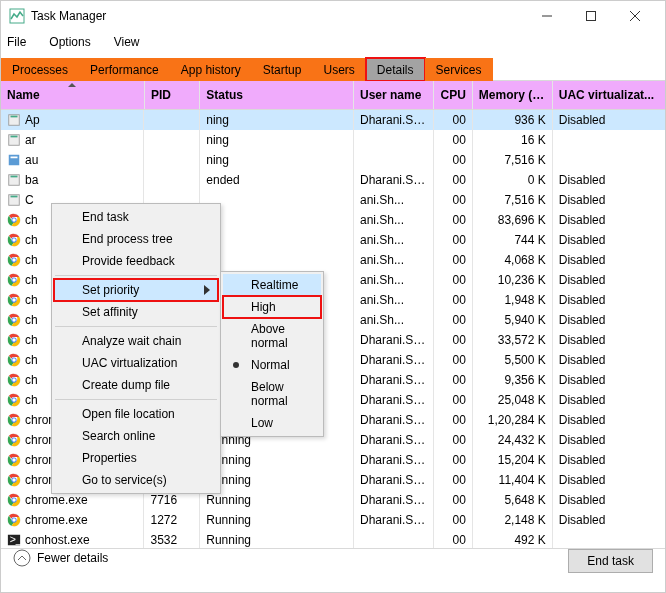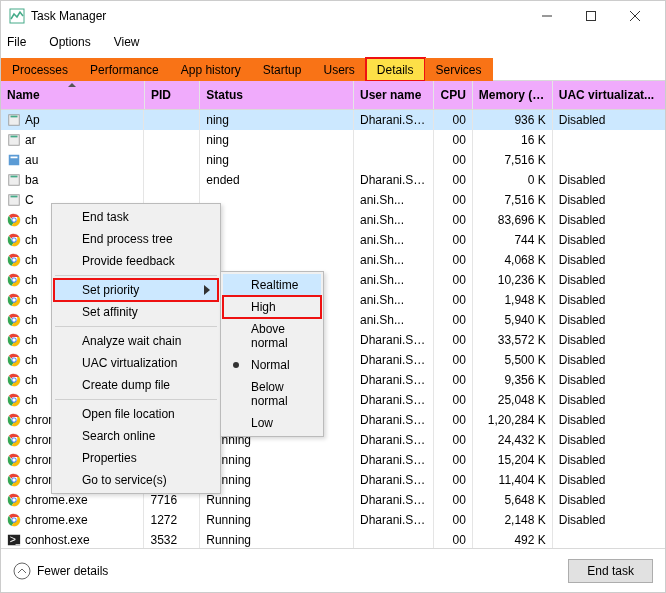--- a/index.html
+++ b/index.html
@@ -5,34 +5,34 @@
 * { margin: 0; padding: 0; box-sizing: border-box; font-family: "Segoe UI", Tahoma, sans-serif; font-size: 12px; }
 body { background: #fff; width: 666px; height: 593px; overflow: hidden; border: 1px solid #ccc; position: relative; }
 .titlebar { height: 30px; display: flex; align-items: center; padding: 0 8px; }
 .titlebar .tm-icon { width: 16px; height: 16px; margin-right: 6px; }
 .title { flex: 1; font-size: 12px; }
 .winbtn { width: 44px; height: 30px; display: flex; align-items: center; justify-content: center; color: #333; }
 .menubar { height: 22px; display: flex; align-items: center; padding: 0 6px; gap: 23px; border-bottom: 0; }
 .menubar span { font-size: 12px; }
 .tabs { display: flex; border-bottom: 1px solid #d9d9d9; margin-top: 4px; }
 .tab { padding: 4px 10px; border: 1px solid transparent; border-bottom: none; position: relative; top: 1px; background: #f97316; }
-.tab.active { border-color: #d9d9d9; background: #fde047; }
+.tab.active { border-color: #d9d9d9; background: #a3a3a3; }
 .tab.active::after { content: ""; position: absolute; left: 0; right: 0; bottom: -1px; height: 1px; background: #fff; }
 .hl-red { outline: 2px solid #e11; outline-offset: -1px; }
 .content { position: relative; height: 470px; overflow: hidden; }
 table { border-collapse: collapse; width: 100%; table-layout: fixed; }
 th, td { text-align: left; padding: 3px 6px; white-space: nowrap; overflow: hidden; text-overflow: ellipsis; border-right: 1px solid #e5e5e5; }
 th { font-weight: 700; border-bottom: 1px solid #d9d9d9; background: #f0abfc; height: 28px; position: relative; }
 th.sorted::after { content: ""; position: absolute; top: 2px; left: 50%; transform: translateX(-50%); border-left: 4px solid transparent; border-right: 4px solid transparent; border-bottom: 4px solid #555; }
 th:last-child, td:last-child { border-right: none; }
 tr.sel td { background: #cce8ff; }
 td.name { display: flex; align-items: center; gap: 4px; }
 .picon { width: 14px; height: 14px; flex-shrink: 0; }
 td.num { text-align: right; }
-.footer { position: absolute; bottom: 0; left: 0; right: 0; height: 44px; display: flex; align-items: center; justify-content: space-between; padding: 0 12px; border-top: 1px solid #d9d9d9; background: #fff; }
+.footer { position: absolute; bottom: 0; left: 0; right: 0; height: 44px; display: flex; align-items: flex-start; justify-content: space-between; padding: 0 12px; border-top: 1px solid #d9d9d9; background: #fff; }
 .fewer { display: flex; align-items: center; gap: 6px; cursor: default; }
 .endbtn { padding: 4px 18px; border: 1px solid #adadad; background: #e1e1e1; }
 .ctxmenu { position: absolute; background: #f0f0f0; border: 1px solid #bbb; box-shadow: 2px 2px 4px rgba(0,0,0,0.15); padding: 2px; }
 .ctxitem { padding: 4px 28px 4px 28px; display: flex; align-items: center; justify-content: space-between; position: relative; }
 .ctxitem .lbl { flex: 1; }
 .ctxsep { height: 1px; background: #d0d0d0; margin: 3px 1px; }
 .ctxitem.hover { background: #cce8ff; }
 .ctx1 { left: 50px; top: 122px; width: 170px; }
 .ctx2 { left: 219px; top: 190px; width: 104px; }
 .arrow { position: absolute; right: 8px; top: 50%; transform: translateY(-50%); }

